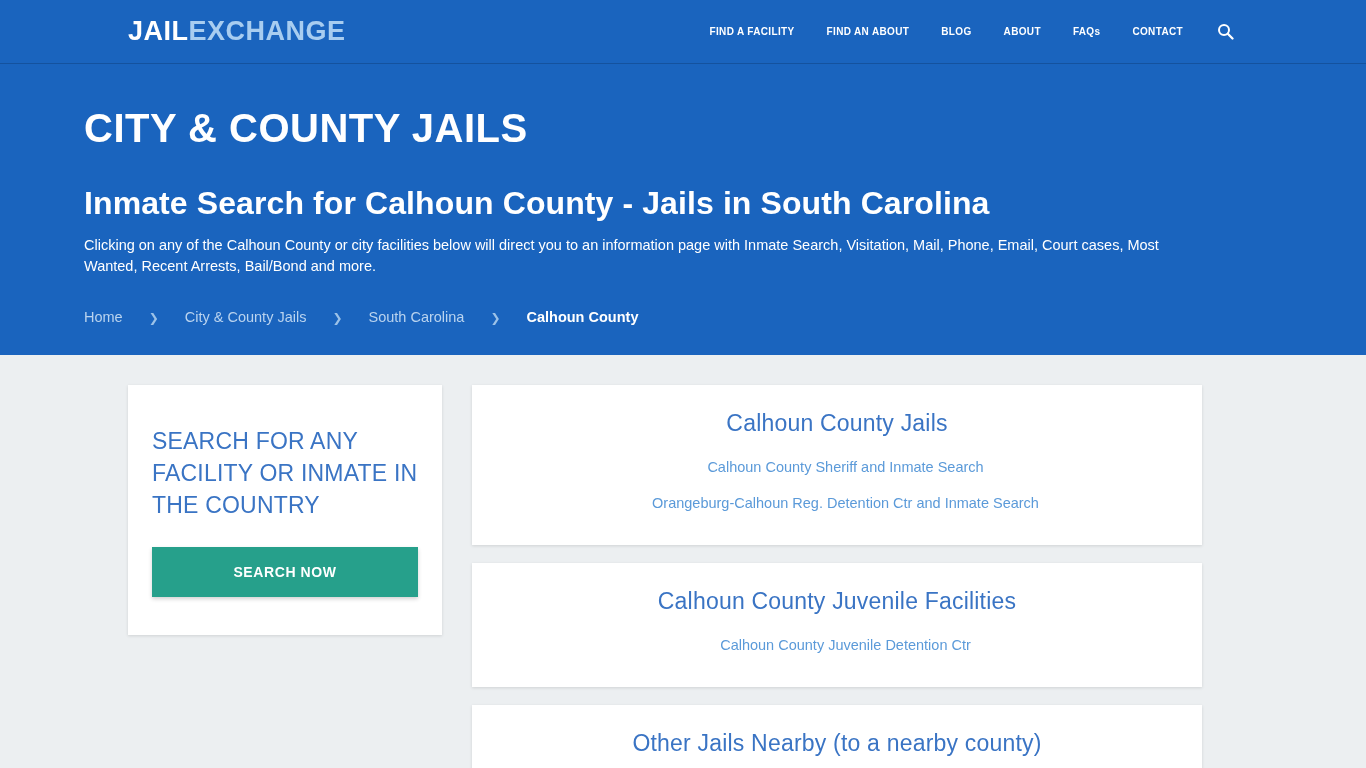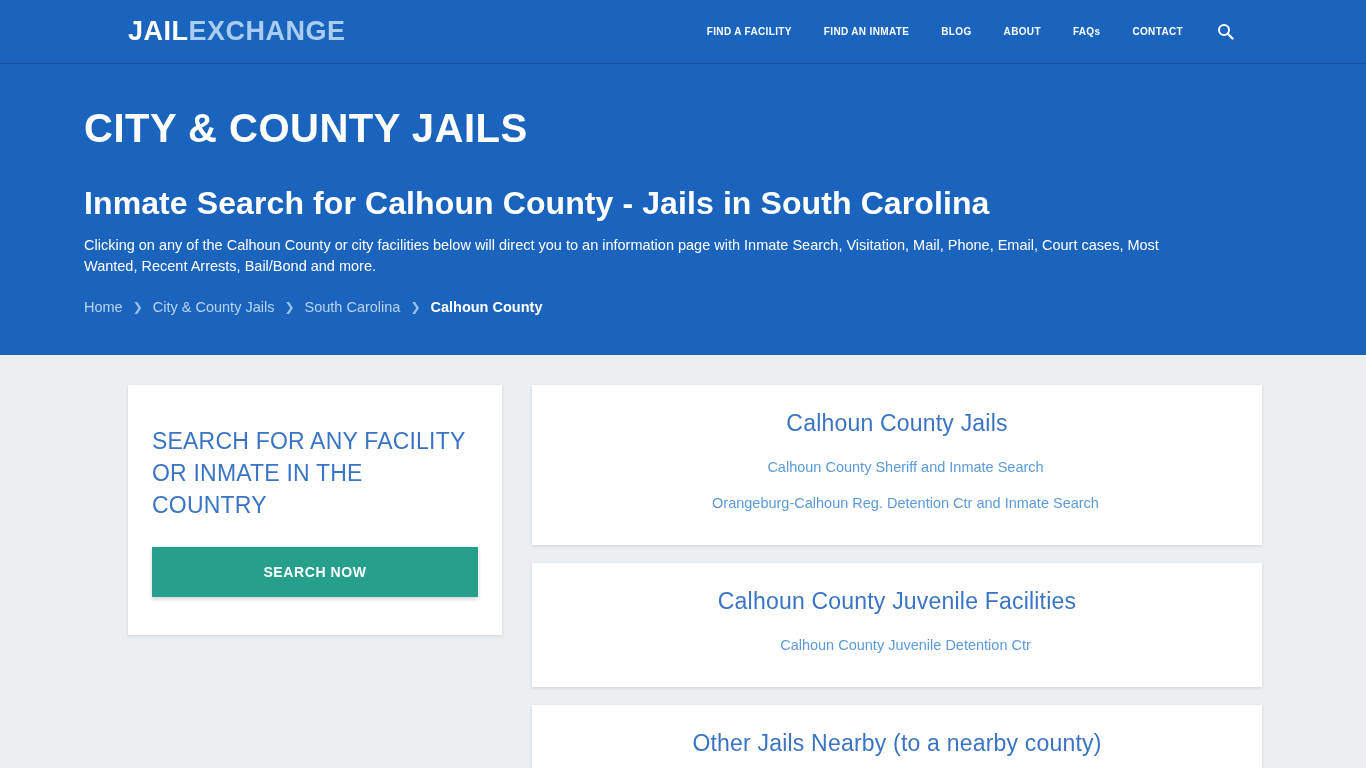--- a/index.html
+++ b/index.html
@@ -88,25 +88,25 @@
     letter-spacing: 0.1px;
   }
   .hero-desc {
     color: #ffffff;
     font-size: 14.5px;
     line-height: 21px;
     margin-top: 13px;
     max-width: 1110px;
   }
   .breadcrumb {
-    margin-top: 22px;
-    display: flex;
-    align-items: center;
+    margin-top: 32px;
+    display: flex;
+    align-items: flex-end;
     font-size: 14.5px;
-    gap: 0;
+    gap: 16px;
   }
   .crumb {
     color: #b9d3ef;
     text-decoration: none;
     cursor: pointer;
   }
   .crumb.current {
     color: #ffffff;
     font-weight: bold;
     cursor: default;
@@ -120,21 +120,21 @@
   }
 
   
   .content {
     padding: 30px 128px 0 128px;
     display: flex;
     align-items: flex-start;
     gap: 30px;
   }
 
-  .sidebar { width: 374px; flex: none; }
+  .sidebar { width: 314px; flex: none; }
 
   .search-card {
     background: #ffffff;
     padding: 40px 24px 38px 24px;
     box-shadow: 0 1px 3px rgba(0,0,0,0.12);
   }
   .search-card-title {
     color: #3a74c4;
     font-size: 23px;
     line-height: 32px;
@@ -194,21 +194,21 @@
 
 <div class="page">
 
   <div class="navbar">
     <div class="brand">
       <span class="b-jail">JAIL</span><span class="b-exchange">EXCHANGE</span>
     </div>
 
     <nav class="nav-menu">
       <a class="nav-item" href="#">FIND A FACILITY</a>
-      <a class="nav-item" href="#">FIND AN INMATE</a>
+      <a class="nav-item" href="#">FIND AN ABOUT</a>
       <a class="nav-item" href="#">BLOG</a>
       <a class="nav-item" href="#">ABOUT</a>
       <a class="nav-item" href="#">FAQs</a>
       <a class="nav-item" href="#">CONTACT</a>
       <span class="nav-search">
         <svg width="17" height="17" viewBox="0 0 17 17" aria-hidden="true">
           <circle cx="7" cy="7" r="5" fill="none" stroke="#ffffff" stroke-width="2"></circle>
           <line x1="10.8" y1="10.8" x2="15.5" y2="15.5" stroke="#ffffff" stroke-width="2.3" stroke-linecap="round"></line>
         </svg>
       </span>

